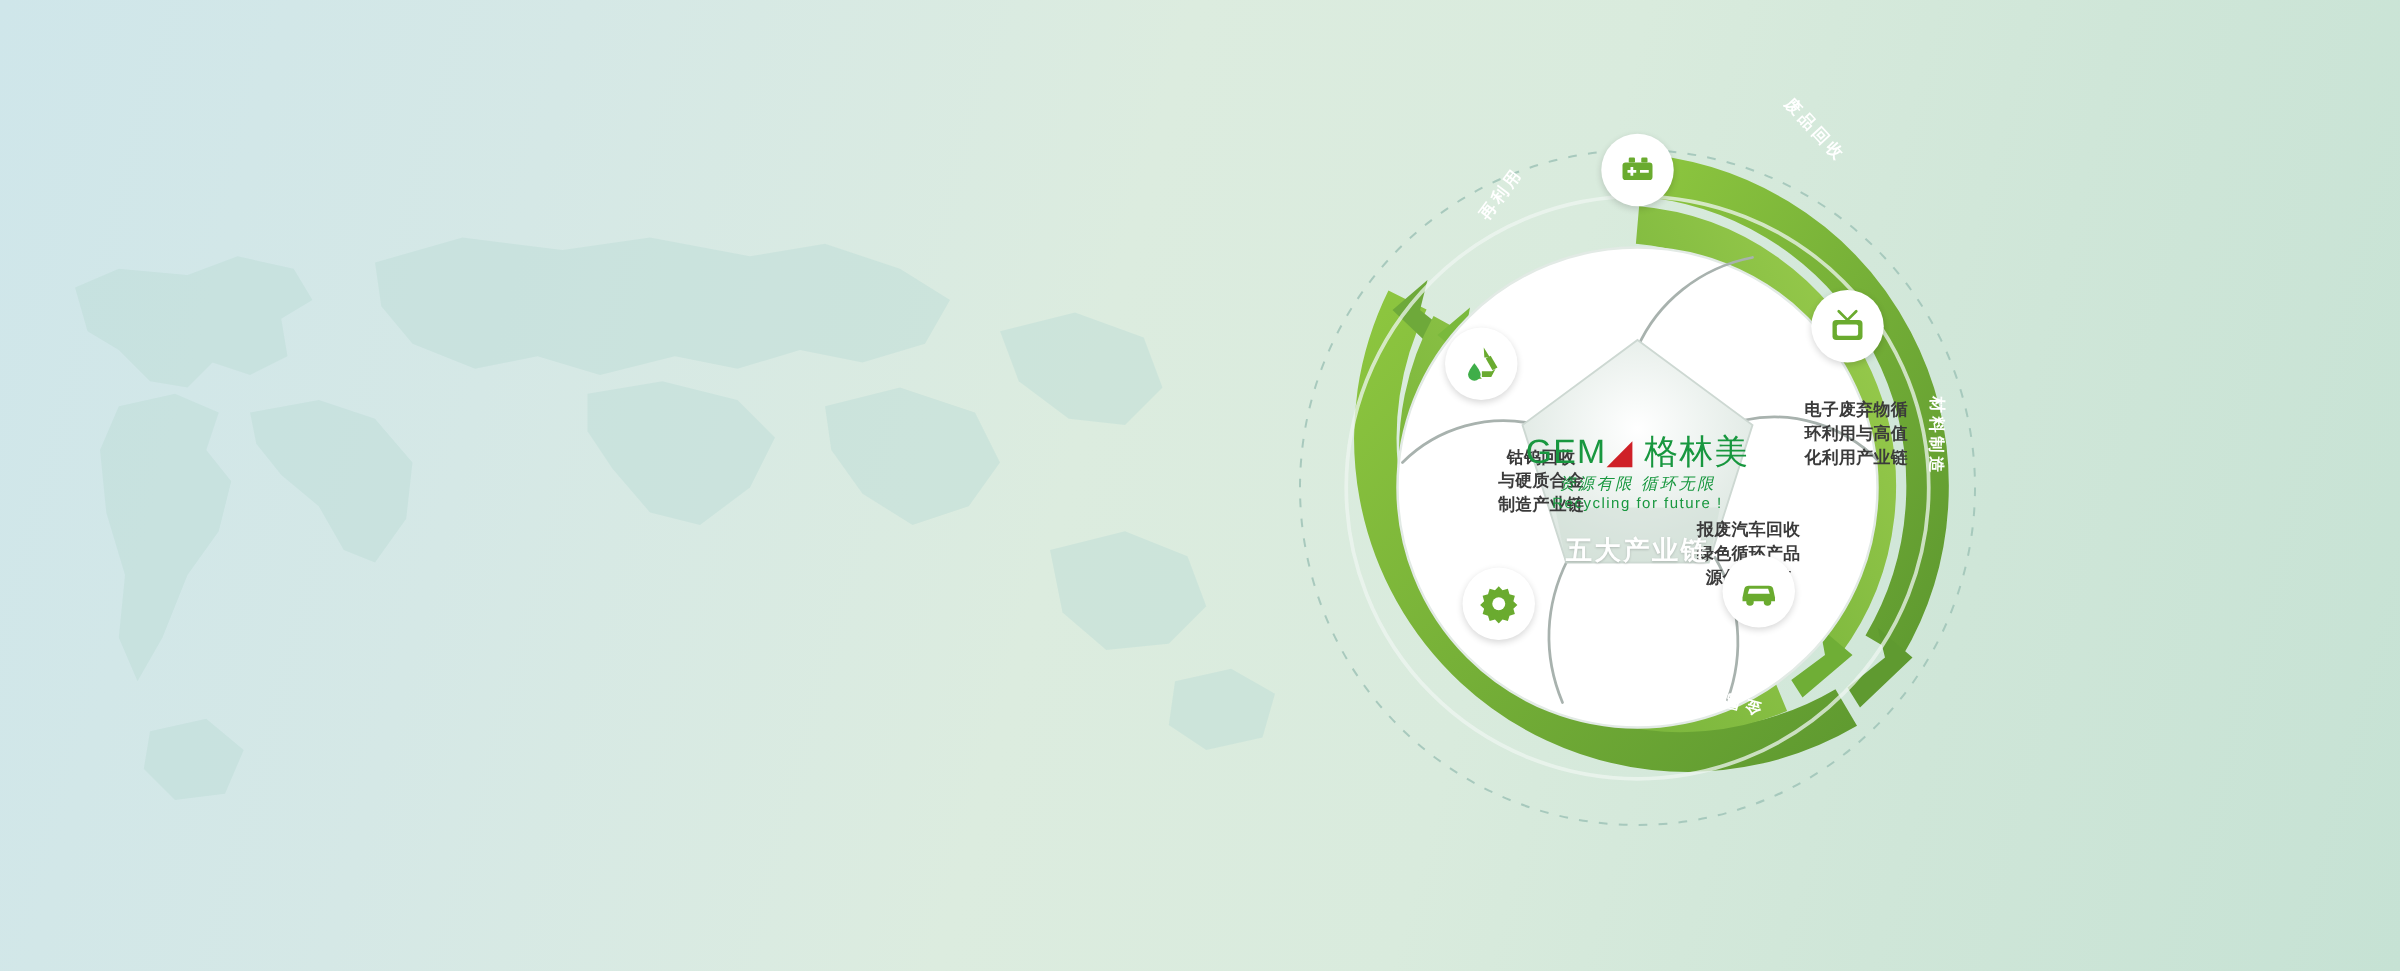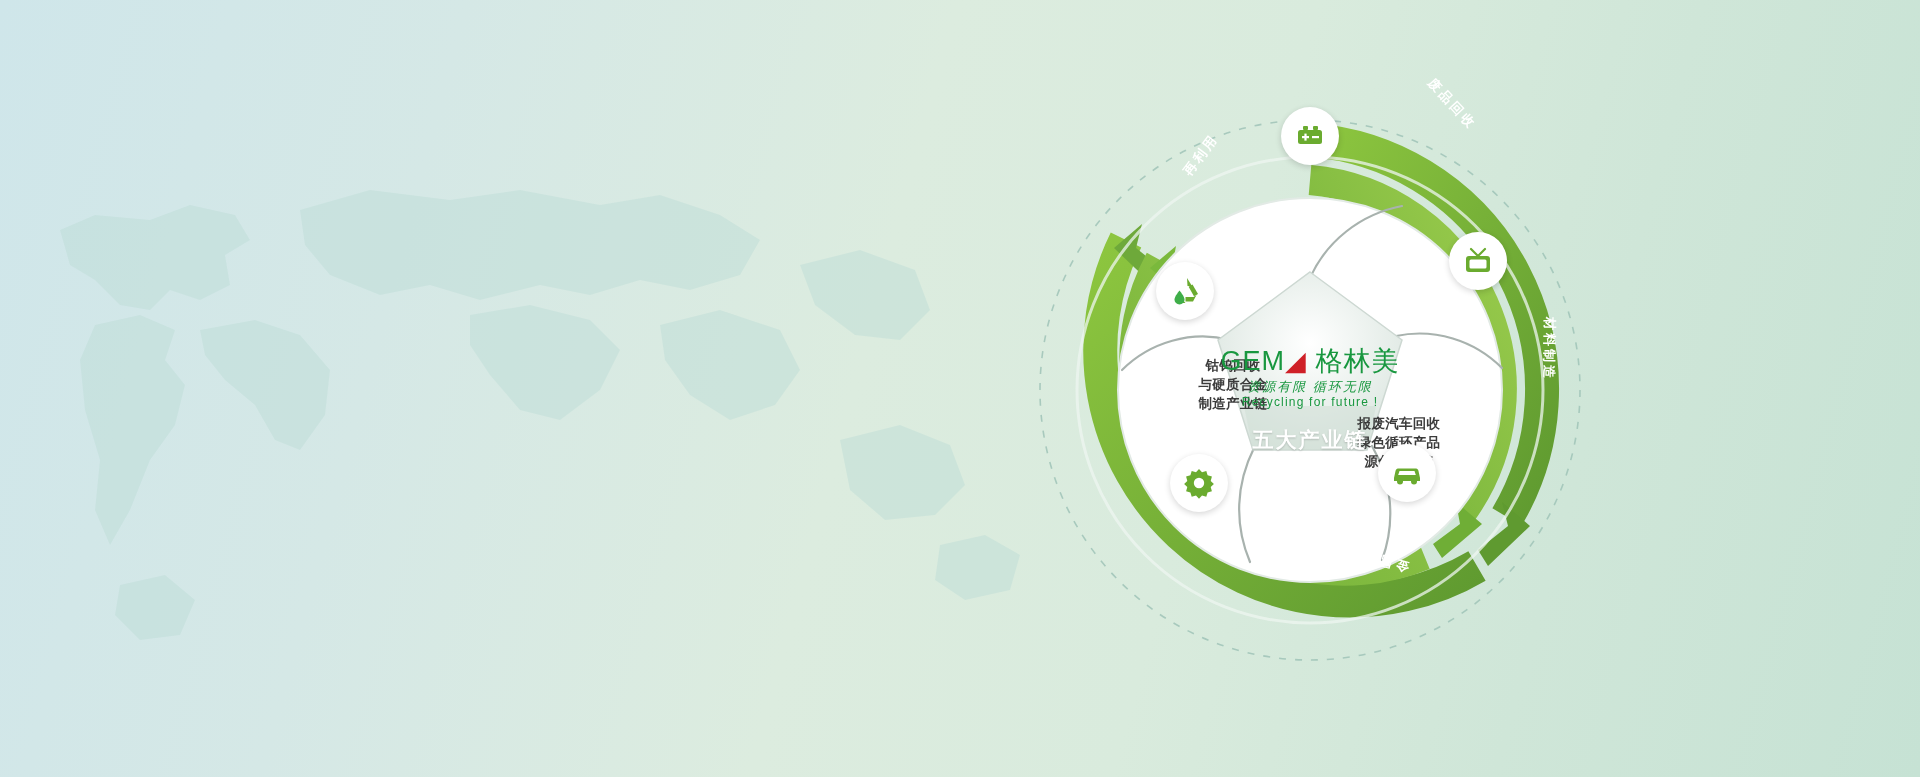--- a/index.html
+++ b/index.html
@@ -170,20 +170,23 @@
         <path d="M200 330 C162 320 120 332 92 360"></path>
       </g>
 
       <path d="M280 262 L372 330 L337 440 L223 440 L188 330 Z" fill="url(#gPetalCore)" stroke="#cdd8d2" stroke-width="1.5"></path>
 
       <path d="M214 396 L346 396 L337 440 L223 440 Z" fill="#cfded5" opacity=".55"></path>
     </svg>
 
 
 
+    <div class="seg-label" style="left:390px; top:308px; width:130px;">电子废弃物循
+环利用与高值
+化利用产业链</div>
 
     <div class="seg-label" style="left:304px; top:404px; width:130px;">报废汽车回收
 绿色循环产品
 源化产业链</div>
 
     <div class="seg-label" style="left:138px; top:346px; width:130px;">钴钨回收
 与硬质合金
 制造产业链</div>
 
     <div class="center-block">

